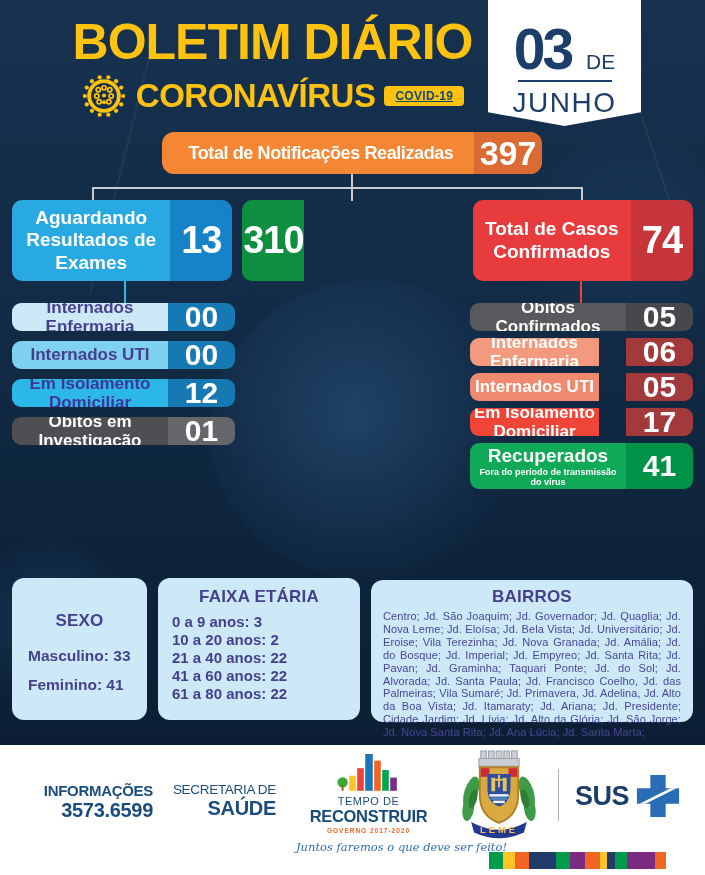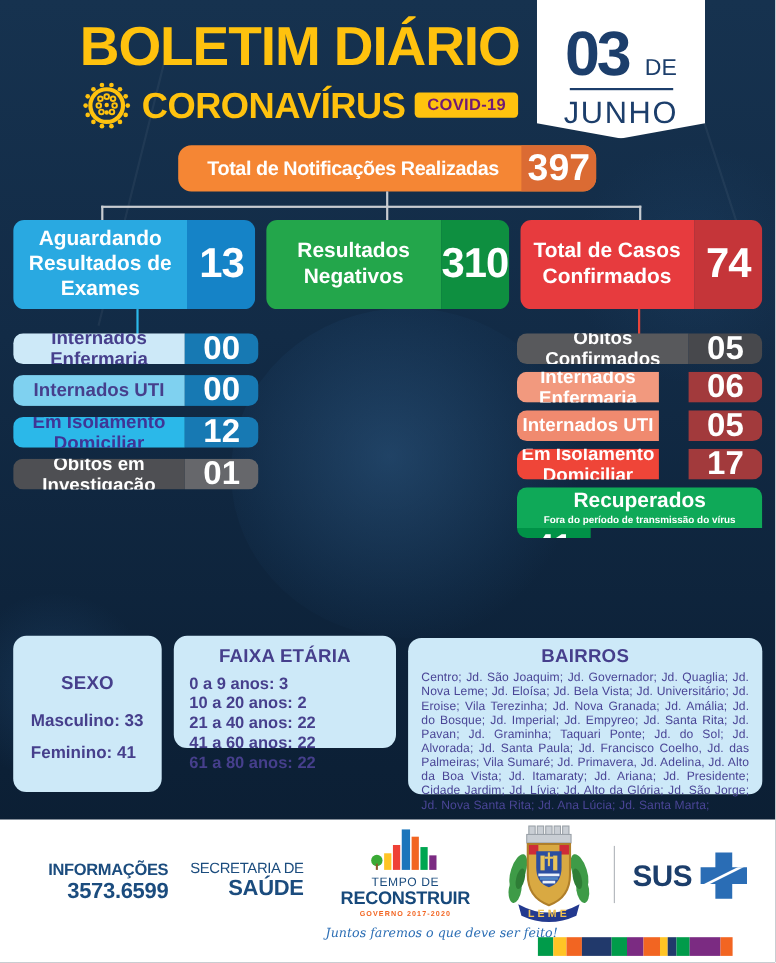--- a/index.html
+++ b/index.html
@@ -26,22 +26,22 @@
 
   
   .title-block { position: absolute; left: 0; top: 16px; width: 545px; text-align: center; }
   .main-title {
     font-size: 50px; font-weight: bold; letter-spacing: -1px;
     color: #FFC20E; line-height: 1.05;
   }
   .subtitle-row { margin-top: 4px; display: flex; align-items: center; justify-content: center; gap: 9px; }
   .subtitle-text { font-size: 33px; font-weight: bold; color: #FFC20E; letter-spacing: -0.5px; }
   .covid-badge {
-    background: #FFC20E; color: #701a75; font-weight: bold; font-size: 15px;
-    padding: 3px 11px; border-radius: 4px; letter-spacing: 0.3px;
+    background: #FFC20E; color: #0c4a6e; font-weight: bold; font-size: 12px;
+    padding: 3px 11px; border-radius: 4px; letter-spacing: 0.3px; text-decoration: underline;
   }
   .virus-icon-svg { width: 46px; height: 46px; }
 
   .date-ribbon {
     position: absolute; left: 488px; top: 0; width: 153px; height: 126px;
     background: #fff; text-align: center; padding-top: 24px;
     clip-path: polygon(0 0, 100% 0, 100% 89%, 50% 100%, 0 89%);
     filter: drop-shadow(0 2px 3px rgba(0,0,0,.25));
   }
   .date-day-row { display: flex; justify-content: center; align-items: baseline; line-height: 0.9; gap: 12px; }
@@ -110,30 +110,30 @@
   .lrow3 .row-label { background: #2BB8E9; color: #3F3596; }
   .lrow1 .row-value, .lrow2 .row-value, .lrow3 .row-value { background: #1779B3; }
   .lrow4 .row-label { background: #4E4F53; color: #fff; }
   .lrow4 .row-value { background: #66676B; }
   .rrow1 .row-label { background: #58595C; color: #fff; }
   .rrow1 .row-value { background: #47484C; }
   .rrow2 .row-label { background: #F2997E; color: #fff; }
   .rrow3 .row-label { background: #F08A6F; color: #fff; }
   .rrow4 .row-label { background: #EF4538; color: #fff; }
   .rrow2 .row-value, .rrow3 .row-value, .rrow4 .row-value { background: #A23A3C; margin-left: 27px; }
-  .rrow5 { height: 46px; flex-direction: column; }
+  .rrow5 { height: 46px; }
   .rrow5 .row-label { background: #0FA958; color: #fff; }
   .rrow5 .row-value { background: #009247; }
   .row-title-big { font-size: 19px; }
   .row-sub { font-size: 9px; font-weight: bold; line-height: 1.15; margin-top: 1px; }
 
   
   .info-box { position: absolute; background: #CDE9F8; border-radius: 12px; color: #463F8C; }
   .box-sexo  { left: 12px;  top: 578px; width: 135px; height: 142px; padding-top: 33px; }
-  .box-faixa { left: 158px; top: 578px; width: 202px; height: 102px; padding-top: 9px; }
+  .box-faixa { left: 158px; top: 578px; width: 202px; height: 142px; padding-top: 9px; }
   .box-bairros { left: 371px; top: 580px; width: 322px; height: 142px; padding: 7px 12px 0; }
   .box-title { text-align: center; font-weight: bold; font-size: 17px; letter-spacing: 0.2px; }
   .sexo-items { margin-top: 16px; padding-left: 16px; }
   .sexo-item { font-weight: bold; font-size: 15.5px; margin-bottom: 11px; }
   .faixa-items { margin-top: 6px; padding-left: 14px; }
   .faixa-item { font-weight: bold; font-size: 15px; line-height: 18px; }
   .bairros-text {
     margin-top: 3px; font-size: 11px; line-height: 12.9px; color: #4A4596;
     text-align: justify; letter-spacing: 0.1px;
   }
@@ -244,21 +244,20 @@
   <div class="cline cl-v3"></div>
   <div class="stub-cyan"></div>
   <div class="stub-red"></div>
 
   <div class="top-cards">
     <div class="card card-blue">
       <div class="card-label">Aguardando Resultados de Exames</div>
       <div class="card-value">13</div>
     </div>
     <div class="card card-green">
-      <div class="card-label">Resultados Negativos</div>
       <div class="card-value">310</div>
     </div>
     <div class="card card-red">
       <div class="card-label">Total de Casos Confirmados</div>
       <div class="card-value">74</div>
     </div>
   </div>
 
   <div class="col col-left">
     <div class="stat-row lrow1">

